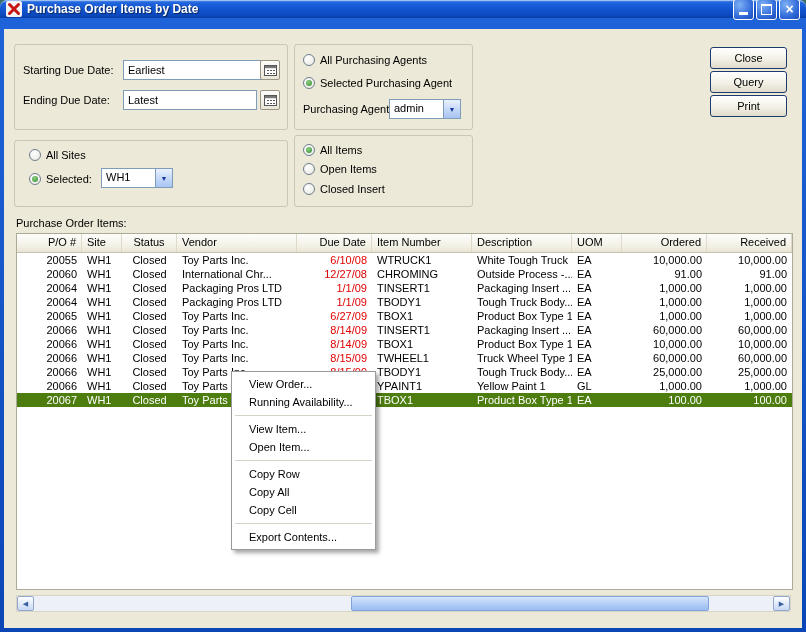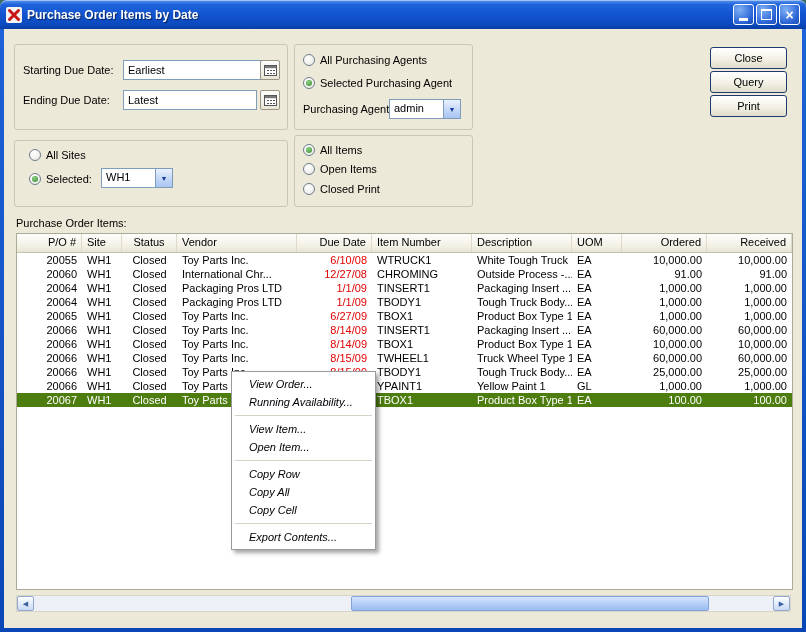--- a/index.html
+++ b/index.html
@@ -1,18 +1,18 @@
 <!DOCTYPE html>
 <html><head>
 <meta charset="utf-8">
 <style>
   html,body{margin:0;padding:0;width:806px;height:632px;overflow:hidden;background:#3a6e63;}
   body{font-family:"Liberation Sans",sans-serif;font-size:11px;color:#000;}
   .window{position:absolute;inset:0;background:linear-gradient(180deg,#1f63da,#0a46b6);border-radius:8px 8px 0 0;}
-  .titlebar{position:absolute;top:0;left:0;right:0;height:29px;border-radius:7px 7px 0 0;
+  .titlebar{position:absolute;top:0;left:0;right:0;height:18px;border-radius:7px 7px 0 0;
     background:linear-gradient(180deg,#5a96ee 0%,#1e62dc 16%,#1153ce 55%,#0b49be 85%,#0a3ea4 100%);
     box-shadow:inset 0 1px 0 rgba(255,255,255,.45);
     display:flex;align-items:center;padding:0 6px;}
   .title-text{color:#fff;font-weight:bold;font-size:12px;margin-left:5px;text-shadow:1px 1px 1px rgba(0,0,0,.55);white-space:nowrap;}
   .win-controls{margin-left:auto;display:flex;gap:2px;}
   .winbtn{width:21px;height:21px;border-radius:3px;border:1px solid #fff;color:#fff;cursor:default;
     background:radial-gradient(circle at 30% 25%,#7fb0f4,#2e68d8 65%,#1a4ab4);
     display:flex;align-items:center;justify-content:center;padding:0;}
   .winbtn .bar{width:9px;height:3px;background:#fff;margin-top:9px;}
   .winbtn .box{width:9px;height:8px;border:1px solid #fff;border-top:2px solid #fff;background:transparent;}
@@ -47,21 +47,21 @@
   .c1{width:40px;}
   .c2{width:55px;text-align:center;}
   .c3{width:120px;}
   .c4{width:75px;text-align:right;}
   .c5{width:100px;}
   .c6{width:100px;}
   .c7{width:50px;}
   .c8{width:85px;text-align:right;}
   .c9{width:85px;text-align:right;}
   .menu{position:absolute;left:227px;top:342px;width:145px;background:#fff;border:1px solid #9a9a9a;
-    box-shadow:3px 3px 4px rgba(0,0,0,.35);padding:3px 1px;box-sizing:border-box;font-style:italic;}
+    box-shadow:3px 3px 4px rgba(0,0,0,.35);padding:3px 1px;box-sizing:border-box;}
   .menu-item{height:18px;line-height:18px;padding:0 10px 0 16px;white-space:nowrap;}
   .menu-sep{border-top:1px solid #d6d2c6;margin:4px 2px;}
   .hscroll{position:absolute;left:12px;top:566px;width:775px;height:17px;background:#eef0f7;border:1px solid #d7d5c8;box-sizing:border-box;}
   .sbtn{position:absolute;top:0;width:17px;height:15px;border:1px solid #93a6cc;border-radius:2px;box-sizing:border-box;
     background:linear-gradient(180deg,#fdfeff,#c8d9f4);display:flex;align-items:center;justify-content:center;padding:0;}
   .sbtn span{font-size:7px;color:#3a5fa0;line-height:1;}
   .sthumb{position:absolute;left:334px;top:0;width:358px;height:15px;border:1px solid #84a3da;border-radius:2px;box-sizing:border-box;
     background:linear-gradient(180deg,#d6e5fc,#aecbf6 60%,#9cbdf2);}
 </style>
 </head>
@@ -155,21 +155,21 @@
       <div class="radio-row" style="left:8px;top:7px;">
         <span class="radio checked"></span>
         <span>All Items</span>
       </div>
       <div class="radio-row" style="left:8px;top:26px;">
         <span class="radio"></span>
         <span>Open Items</span>
       </div>
       <div class="radio-row" style="left:8px;top:46px;">
         <span class="radio"></span>
-        <span>Closed Print</span>
+        <span>Closed Insert</span>
       </div>
     </div>
 
     <span class="lbl" style="left:12px;top:188px;">Purchase Order Items:</span>
 
     <div class="table">
       <div class="thead">
           <span class="cell c0">P/O #</span>
           <span class="cell c1">Site</span>
           <span class="cell c2">Status</span>

